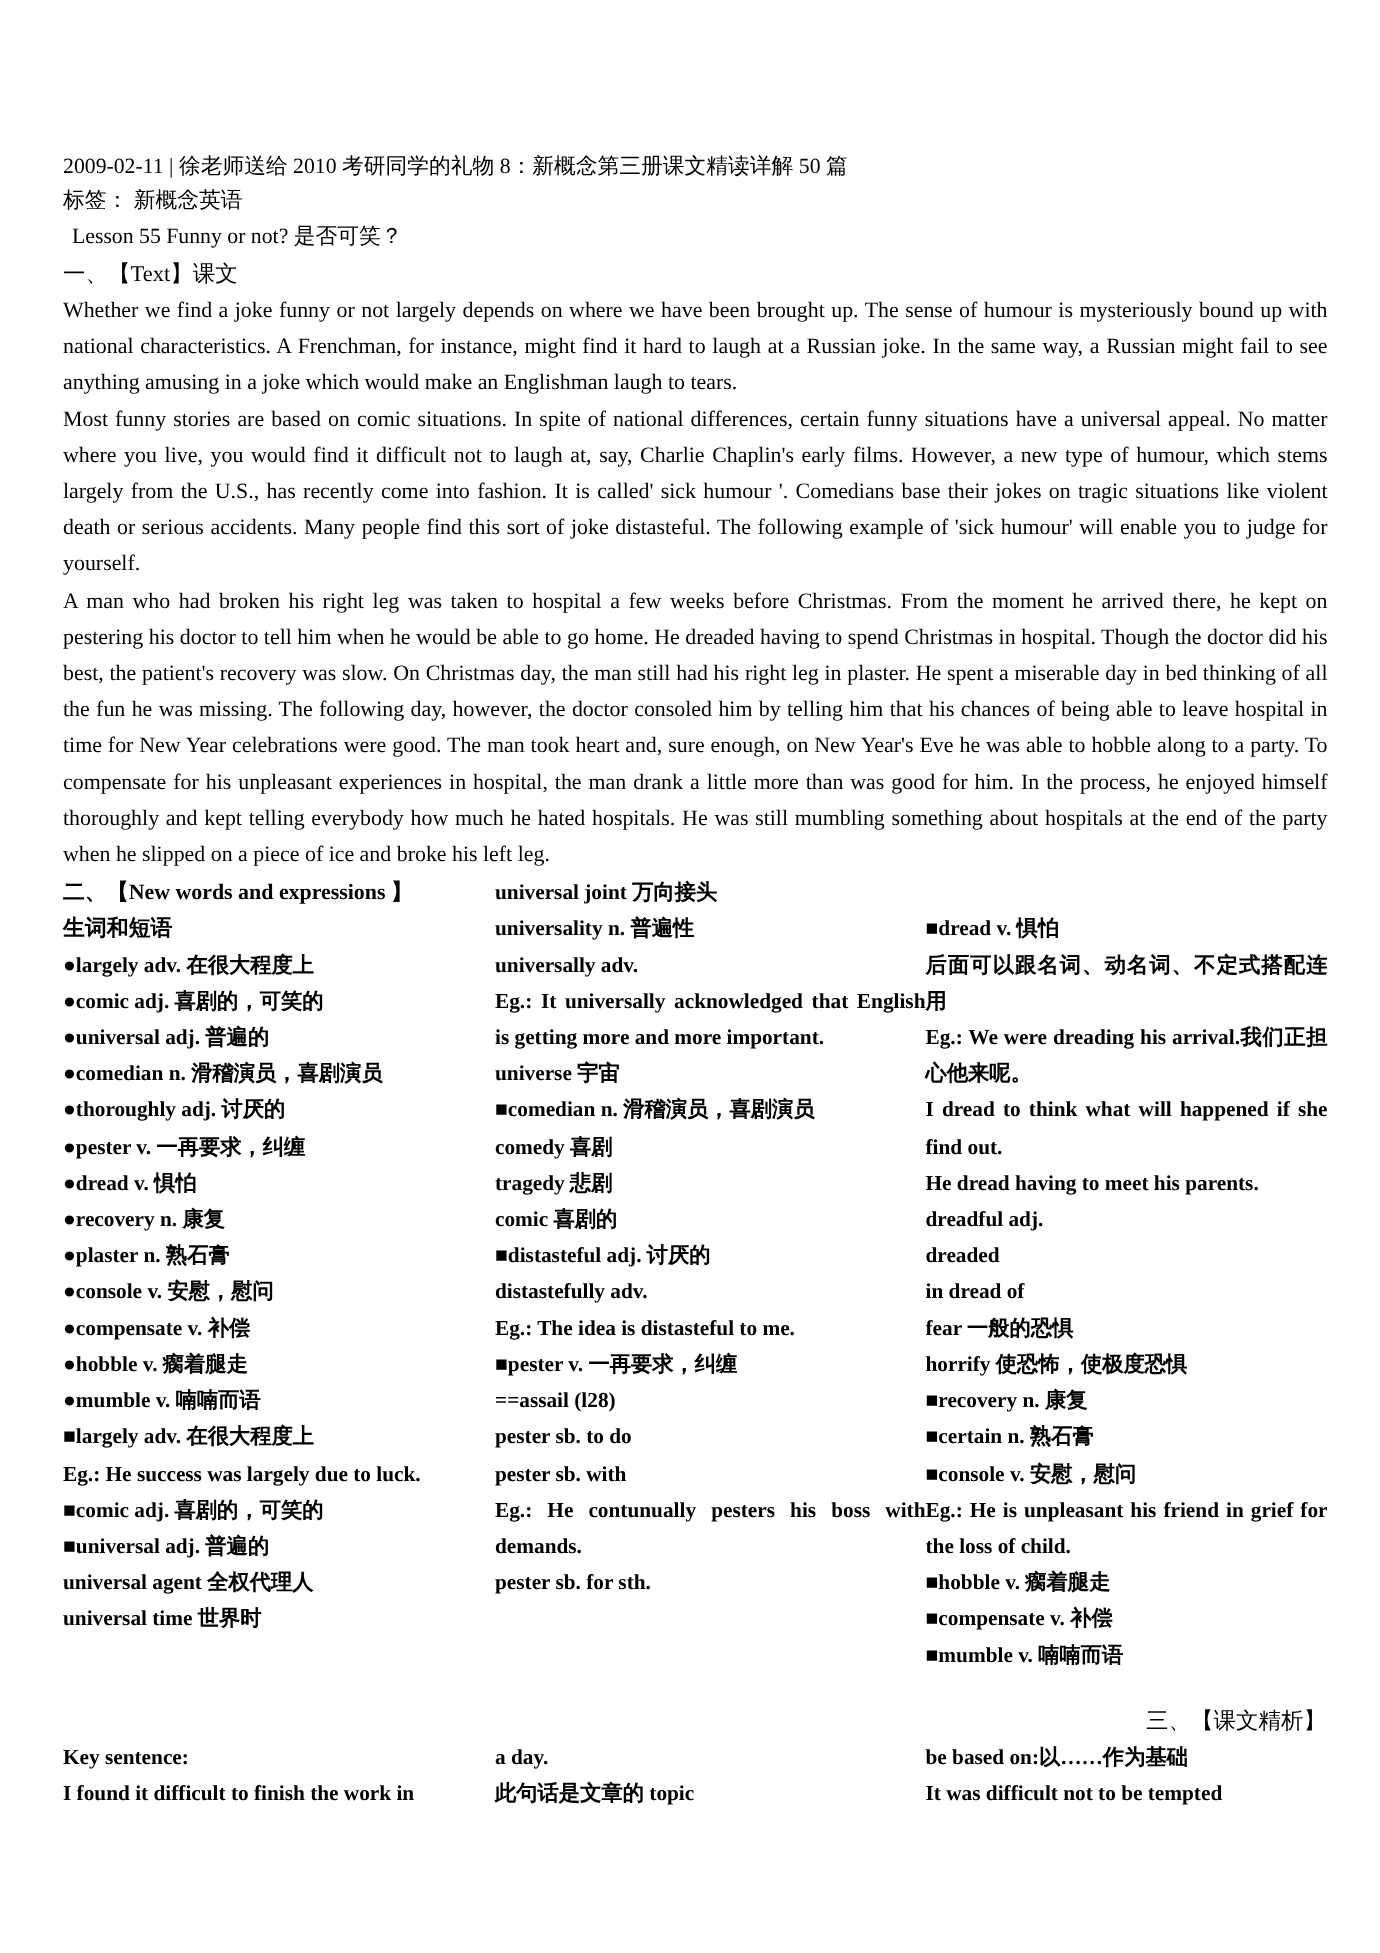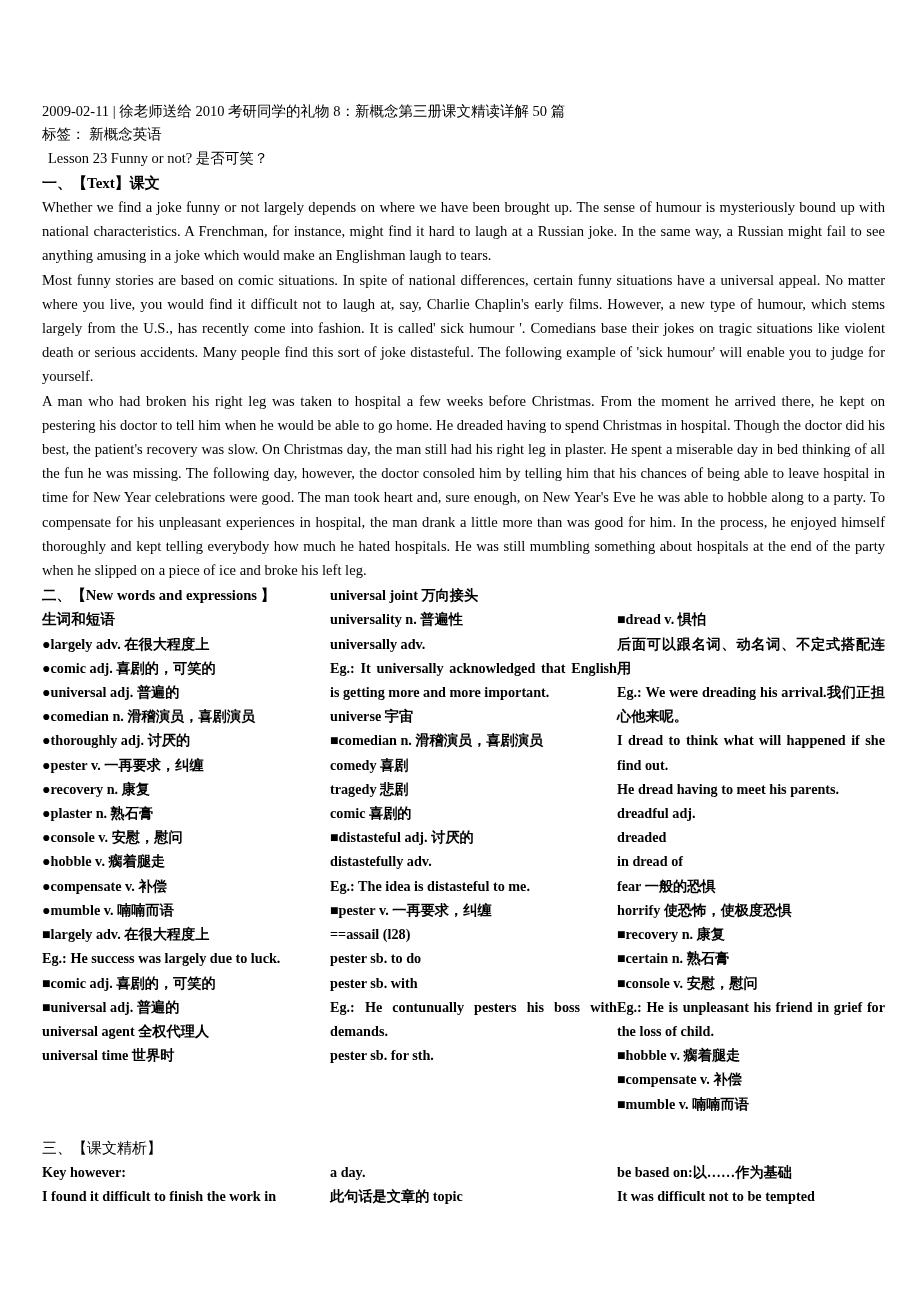--- a/index.html
+++ b/index.html
@@ -28,21 +28,21 @@
   }
   .lesson-line {
     font-size: 14.5px;
     line-height: 24px;
     padding-left: 6px;
   }
   .section-heading {
     font-size: 15px;
     line-height: 24px;
     margin-top: 1px;
-    font-weight: bold;
+    font-weight: normal;
   }
   .body-para {
     font-size: 14.6px;
     line-height: 24.2px;
     text-align: justify;
     text-justify: inter-word;
     margin: 0;
     width: 843px;
   }
   .body-para.last-left {
@@ -76,63 +76,65 @@
   .vline.spacer {
     visibility: hidden;
   }
   .vline.head {
     font-size: 14.6px;
   }
   .analysis-heading {
     font-size: 15px;
     line-height: 24px;
     margin-top: 20px;
+    text-align: right;
   }
   .analysis-grid {
     display: grid;
     grid-template-columns: 288px 287px 268px;
     width: 843px;
   }
   .aline {
     font-size: 14.2px;
     line-height: 24px;
     white-space: nowrap;
   }
 </style>
 </head>
 <body>
 
 <div class="page">
 
   <div class="meta-line">2009-02-11 | 徐老师送给 2010 考研同学的礼物 8：新概念第三册课文精读详解 50 篇</div>
   <div class="meta-line">标签：  新概念英语</div>
-  <div class="lesson-line">Lesson 23 Funny or not?  是否可笑？</div>
+  <div class="lesson-line">Lesson 55 Funny or not?  是否可笑？</div>
 
   <div class="section-heading">一、【Text】课文</div>
 
   <p class="body-para last-left">Whether we find a joke funny or not largely depends on where we have been brought up. The sense of humour is mysteriously bound up with national characteristics. A Frenchman, for instance, might find it hard to laugh at a Russian joke. In the same way, a Russian might fail to see anything amusing in a joke which would make an Englishman laugh to tears.</p>
   <p class="body-para last-left">Most funny stories are based on comic situations. In spite of national differences, certain funny situations have a universal appeal. No matter where you live, you would find it difficult not to laugh at, say, Charlie Chaplin's early films. However, a new type of humour, which stems largely from the U.S., has recently come into fashion. It is called' sick humour '. Comedians base their jokes on tragic situations like violent death or serious accidents. Many people find this sort of joke distasteful. The following example of 'sick humour' will enable you to judge for yourself.</p>
   <p class="body-para last-left">A man who had broken his right leg was taken to hospital a few weeks before Christmas. From the moment he arrived there, he kept on pestering his doctor to tell him when he would be able to go home. He dreaded having to spend Christmas in hospital. Though the doctor did his best, the patient's recovery was slow. On Christmas day, the man still had his right leg in plaster. He spent a miserable day in bed thinking of all the fun he was missing. The following day, however, the doctor consoled him by telling him that his chances of being able to leave hospital in time for New Year celebrations were good. The man took heart and, sure enough, on New Year's Eve he was able to hobble along to a party. To compensate for his unpleasant experiences in hospital, the man drank a little more than was good for him. In the process, he enjoyed himself thoroughly and kept telling everybody how much he hated hospitals. He was still mumbling something about hospitals at the end of the party when he slipped on a piece of ice and broke his left leg.</p>
 
   <div class="vocab-grid">
 
     <div class="vcol">
       <div class="vline head">二、【New words and expressions  】</div>
       <div class="vline head">生词和短语</div>
       <div class="vline">●largely      adv. 在很大程度上</div>
       <div class="vline">●comic  adj. 喜剧的，可笑的</div>
       <div class="vline">●universal    adj. 普遍的</div>
       <div class="vline">●comedian    n. 滑稽演员，喜剧演员</div>
       <div class="vline">●thoroughly   adj. 讨厌的</div>
       <div class="vline">●pester  v. 一再要求，纠缠</div>
+      <div class="vline">●dread   v. 惧怕</div>
       <div class="vline">●recovery     n. 康复</div>
       <div class="vline">●plaster n. 熟石膏</div>
       <div class="vline">●console      v. 安慰，慰问</div>
+      <div class="vline">●compensate v. 补偿</div>
       <div class="vline">●hobble v. 瘸着腿走</div>
-      <div class="vline">●compensate v. 补偿</div>
       <div class="vline">●mumble     v. 喃喃而语</div>
       <div class="vline">■largely  adv. 在很大程度上</div>
       <div class="vline wrap endline">Eg.: He success was largely due to luck.</div>
       <div class="vline">■comic adj. 喜剧的，可笑的</div>
       <div class="vline">■universal adj. 普遍的</div>
       <div class="vline">universal agent  全权代理人</div>
       <div class="vline">universal time  世界时</div>
     </div>
 
     <div class="vcol">
@@ -176,21 +178,21 @@
       <div class="vline">■compensate v.  补偿</div>
       <div class="vline">■mumble v.  喃喃而语</div>
     </div>
 
   </div>
 
   <div class="analysis-heading">三、【课文精析】</div>
 
   <div class="analysis-grid">
     <div class="vcol">
-      <div class="aline">Key however:</div>
+      <div class="aline">Key sentence:</div>
       <div class="aline">I found it difficult to finish the work in</div>
     </div>
     <div class="vcol">
       <div class="aline">a day.</div>
       <div class="aline">此句话是文章的 topic</div>
     </div>
     <div class="vcol">
       <div class="aline">be based on:以……作为基础</div>
       <div class="aline">It was difficult not to be tempted</div>
     </div>

